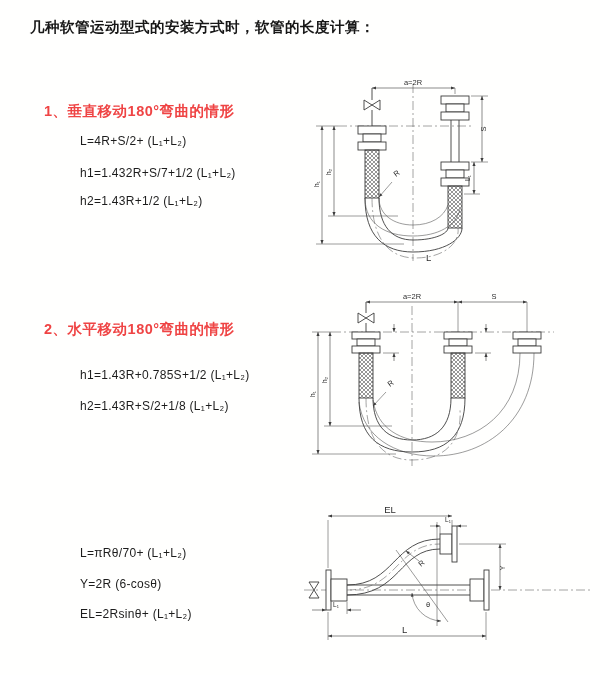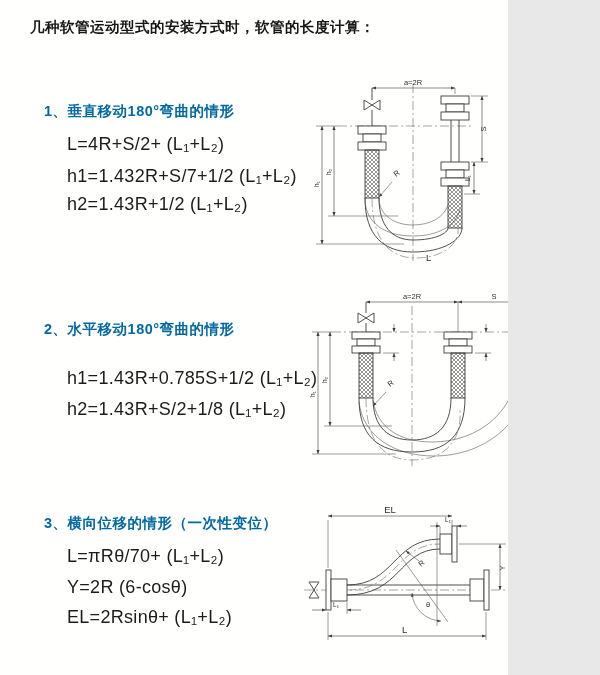--- a/index.html
+++ b/index.html
@@ -1,20 +1,20 @@
 <!DOCTYPE html>
 <html><head>
 <meta charset="utf-8">
 <style>
   html,body{margin:0;padding:0;}
   body{font-family:"Liberation Sans","DejaVu Sans",sans-serif;background:#e8e8e8;}
-  .page{position:relative;width:508px;height:675px;background:#fffffe;overflow:hidden;text-align:right;}
+  .page{position:relative;width:600px;height:675px;background:#fffffe;overflow:hidden;text-align:right;}
   .title{position:absolute;left:30px;top:18px;font-size:14.5px;font-weight:bold;color:#171717;letter-spacing:.5px;}
-  .sec-h{position:absolute;font-size:14.5px;font-weight:bold;color:#0369a1;letter-spacing:.5px;}
-  .formula{position:absolute;font-size:18px;color:#1c1c1c;letter-spacing:.3px;}
+  .sec-h{position:absolute;font-size:14.5px;font-weight:bold;color:#ef4444;letter-spacing:.5px;}
+  .formula{position:absolute;font-size:12px;color:#1c1c1c;letter-spacing:.3px;margin-left:13px;}
   .diag{position:absolute;}
   
   .ln{stroke:#3c3c3c;stroke-width:.9;fill:none;}
   .tn{stroke:#4a4a4a;stroke-width:.55;fill:none;}
   .cl{stroke:#5a5a5a;stroke-width:.55;fill:none;stroke-dasharray:9 3 2 3;}
   .dm{stroke:#3c3c3c;stroke-width:.6;fill:none;}
   .fc{fill:#fffffe;stroke:#3c3c3c;stroke-width:.9;}
   .dt{font-family:"Liberation Sans","DejaVu Sans",sans-serif;font-size:7.5px;fill:#2e2e2e;}
   .dt2{font-family:"Liberation Sans","DejaVu Sans",sans-serif;font-size:6.5px;fill:#2e2e2e;}
   .dt3{font-family:"Liberation Sans","DejaVu Sans",sans-serif;font-size:9.5px;fill:#2e2e2e;}
@@ -159,21 +159,20 @@
     <path class="ln" d="M65,108 C65,137 80,150 104,150 C128,150 143,137 143,108"></path>
     <path class="cl" d="M58,108 C58,154 78,170 104,170 C136,170 154,152 152,120"></path>
 
     <path class="tn" d="M226,63 C226,130 178,166 126,166 C86,166 55,146 51,112"></path>
     <path class="tn" d="M212,63 C212,122 170,152 124,152 C92,152 69,138 65,110"></path>
 
     <line class="tn" x1="78" y1="102" x2="65" y2="116" marker-end="url(#m2)"></line>
     <text class="dt" x="82" y="97" transform="rotate(-38 82 97)">R</text>
   </svg>
 
-  <div class="sec-h" style="left:44px;top:514px">3、横向位移的情形（一次性变位）</div>
   <div class="formula" style="left:67px;top:546px">L=πRθ/70+ (L₁+L₂)</div>
   <div class="formula" style="left:67px;top:577px">Y=2R (6-cosθ)</div>
   <div class="formula" style="left:67px;top:607px">EL=2Rsinθ+ (L₁+L₂)</div>
 
   <svg class="diag" style="left:300px;top:500px" width="295" height="148" viewBox="0 0 295 148">
     <defs>
       <marker id="m3" viewBox="0 0 10 10" refX="9" refY="5" markerWidth="7.5" markerHeight="7.5" orient="auto-start-reverse">
         <path d="M0,1.5 L9,5 L0,8.5 z" fill="#3c3c3c"></path>
       </marker>
     </defs>

